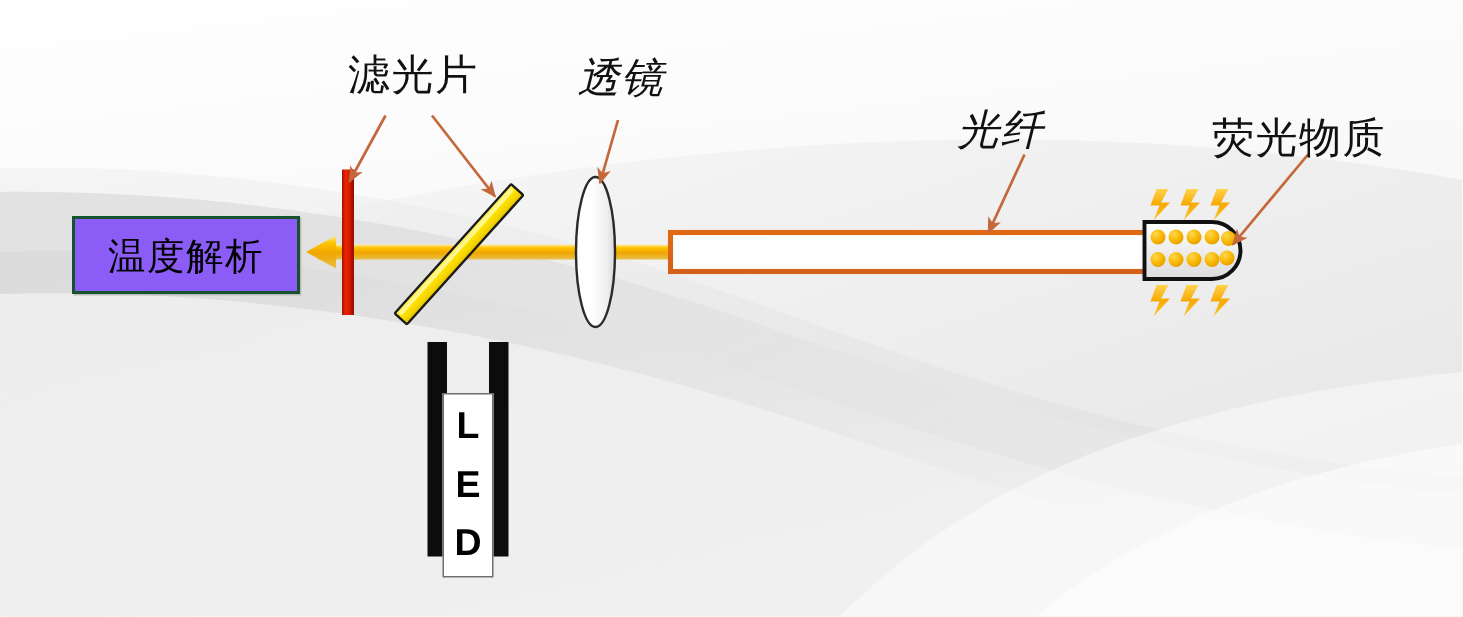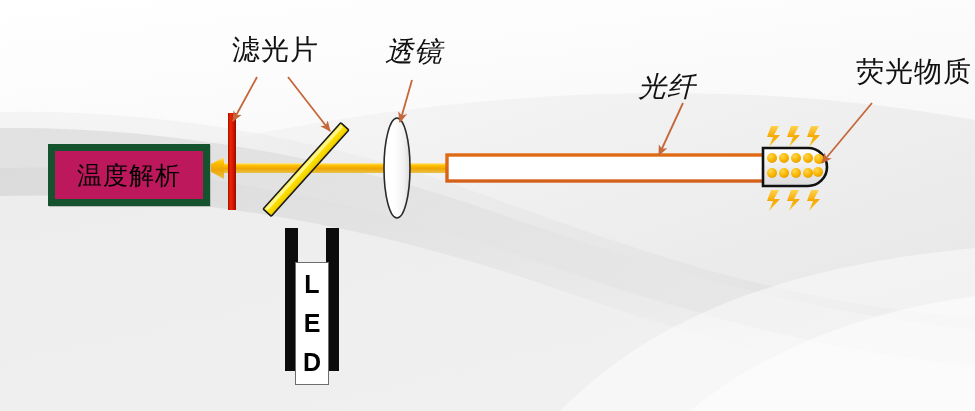--- a/index.html
+++ b/index.html
@@ -27,22 +27,22 @@
     letter-spacing: 1px;
     line-height: 1;
   }
 
   .analysis-box {
     position: absolute;
     left: 48px;
     top: 144px;
     width: 148px;
     height: 48px;
-    background: #be185d;
-    border: 7px solid #14532d;
+    background: #8b5cf6;
+    border: 2px solid #14532d;
     box-shadow: 1px 1px 0 #bdbdbd;
     display: flex;
     align-items: center;
     justify-content: center;
   }
   .analysis-box span {
     font-family: "DejaVu Sans", "Liberation Sans", sans-serif;
     font-size: 25px;
     color: #000000;
     letter-spacing: 1px;
@@ -235,15 +235,15 @@
 
   <div class="led-letters">
     <b>L</b>
     <b>E</b>
     <b>D</b>
   </div>
 
   <div class="cjk-label" style="left:232px; top:36px;">滤光片</div>
   <div class="cjk-label" style="left:385px; top:38px;font-style:italic;">透镜</div>
   <div class="cjk-label" style="left:638px; top:73px;font-style:italic;">光纤</div>
-  <div class="cjk-label" style="left:808px; top:58px;margin-left:48px;">荧光物质</div>
+  <div class="cjk-label" style="left:808px; top:78px;">荧光物质</div>
 
 </div>
 
 </body></html>

